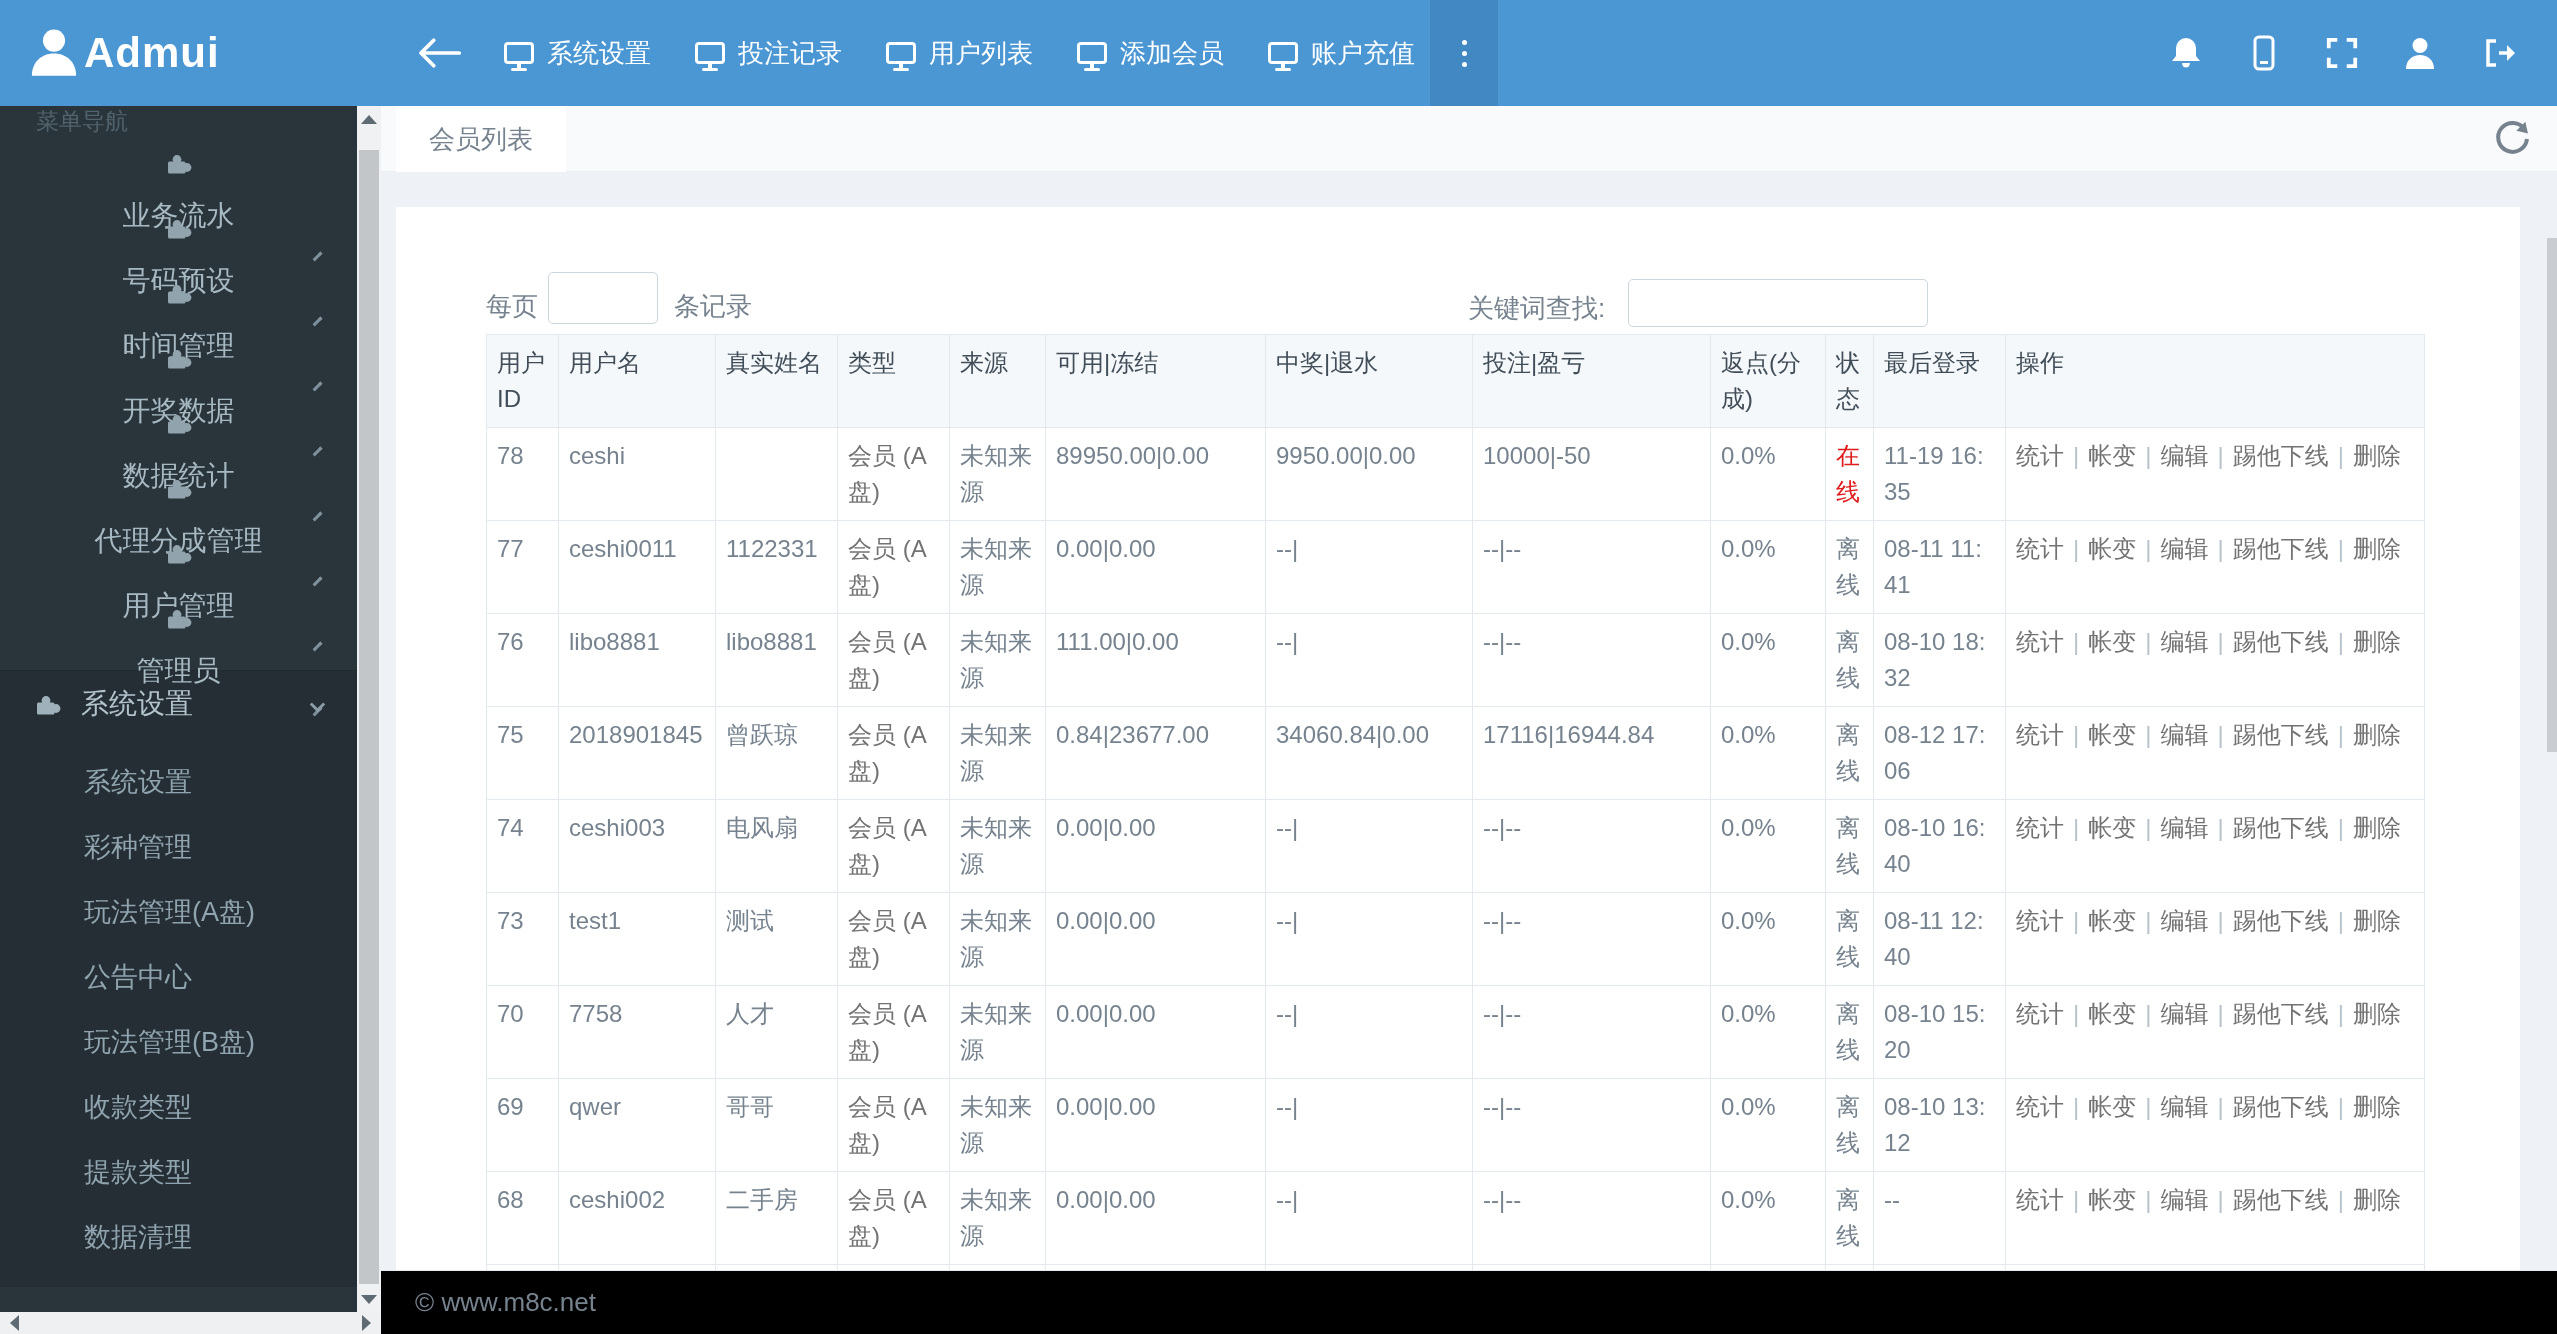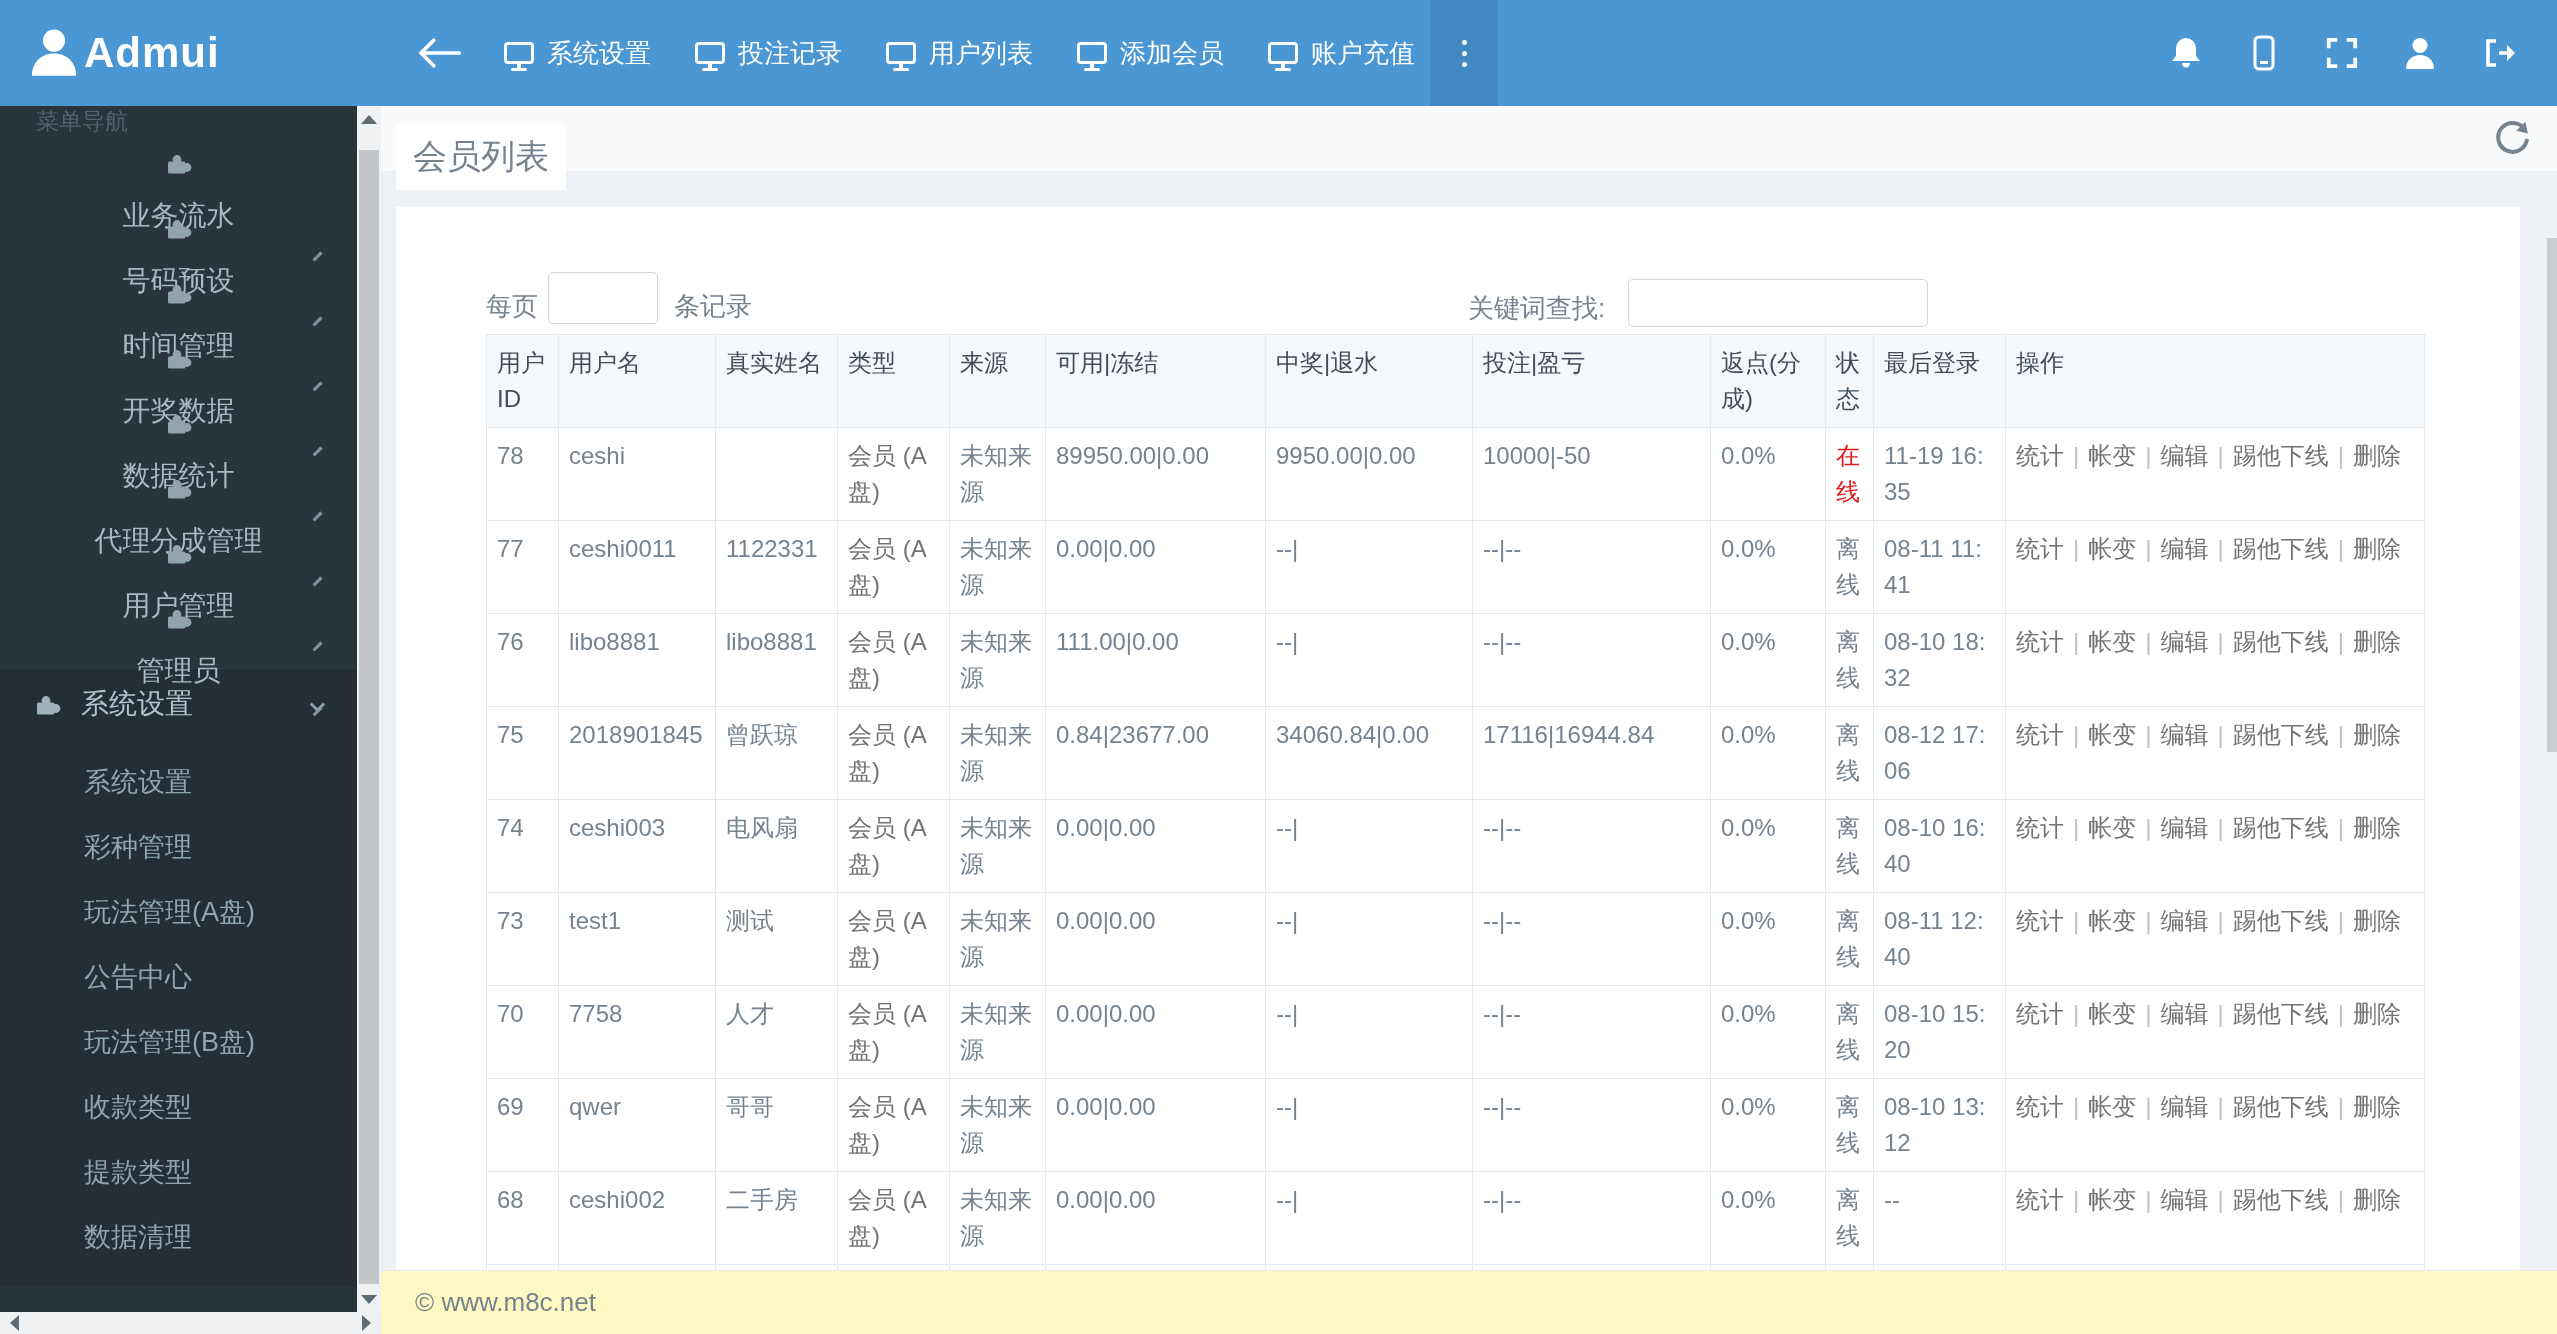--- a/index.html
+++ b/index.html
@@ -42,39 +42,39 @@
   .vs-btn { position:absolute; left:0; width:24px; height:26px; display:flex; align-items:center; justify-content:center; cursor:pointer; }
   .tri-up { width:0; height:0; border-left:8px solid transparent; border-right:8px solid transparent; border-bottom:9px solid #5f6b72; }
   .tri-down { width:0; height:0; border-left:8px solid transparent; border-right:8px solid transparent; border-top:9px solid #5f6b72; }
   .tri-left { width:0; height:0; border-top:8px solid transparent; border-bottom:8px solid transparent; border-right:9px solid #5f6b72; }
   .tri-right { width:0; height:0; border-top:8px solid transparent; border-bottom:8px solid transparent; border-left:9px solid #5f6b72; }
   .vs-thumb { position:absolute; left:2px; top:44px; width:20px; height:1134px; background:#c2c6c9; cursor:pointer; }
   .hscroll { left:0; top:1312px; width:381px; height:22px; background:#eff0f1; z-index:12; display:flex; align-items:center; justify-content:space-between; padding:0 10px; }
 
   
   .tabbar { left:381px; top:106px; width:2176px; height:66px; background:#f8fafb; border-bottom:1px solid #eceff2; z-index:5; }
-  .tab { position:absolute; left:15px; top:0; width:170px; height:66px; background:#fff; display:flex; align-items:center; justify-content:center; font-size:34px; color:#76838f; cursor:pointer;margin-top:18px; }
+  .tab { position:absolute; left:15px; top:0; width:170px; height:66px; background:#fff; display:flex; align-items:center; justify-content:center; font-size:26px; color:#76838f; cursor:pointer; }
   .refresh { position:absolute; right:24px; top:12px; width:42px; height:42px; display:flex; align-items:center; justify-content:center; cursor:pointer; }
 
   .card { left:396px; top:207px; width:2124px; height:1063px; background:#fff; overflow:hidden; z-index:4; }
   .ctl-label { position:absolute; font-size:26px; color:#76838f; }
   .inp { position:absolute; border:1px solid #ccd6dd; border-radius:5px; background:#fff; font-size:24px; color:#5a6772; padding:0 10px; outline:none; }
 
   .tbl-wrap { position:absolute; left:90px; top:127px; width:1939px; }
   table { width:1938px; border-collapse:collapse; table-layout:fixed; }
   th, td { border:1px solid #e4e9ed; padding:10px; font-size:24px; line-height:36px; vertical-align:top; text-align:left; word-break:break-all; overflow:hidden; }
   th { background:#f5f8fa; color:#414e59; font-weight:normal; height:86px; }
   tr.row { height:87px; }
   td { color:#76838f; }
   .link { color:#737373; cursor:pointer; text-decoration:none; }
   .c-actions { white-space:nowrap; }
   .sep { color:#b9c3cb; margin:0 9px; }
   .status[data-online="true"] { color:#e01b1b; }
 
-  .footer { left:381px; top:1270px; width:2176px; height:64px; background:#fef9c3; border-top:1px solid #e6eaee; display:flex; align-items:center; padding-left:34px; font-size:26px; color:#76838f; z-index:6; }
+  .footer { left:381px; top:1270px; width:2176px; height:64px; background:#000000; border-top:1px solid #e6eaee; display:flex; align-items:center; padding-left:34px; font-size:26px; color:#76838f; z-index:6; }
   .main-thumb { left:2547px; top:238px; width:10px; height:514px; background:#c9cdd2; z-index:7; }
 </style>
 </head>
 <body>
 
 <div class="abs navbar">
   <div class="abs brand">
     <span>
       <svg width="52" height="52" viewBox="0 0 40 40">
           <circle cx="20" cy="12" r="8.5" fill="#fff"></circle>

